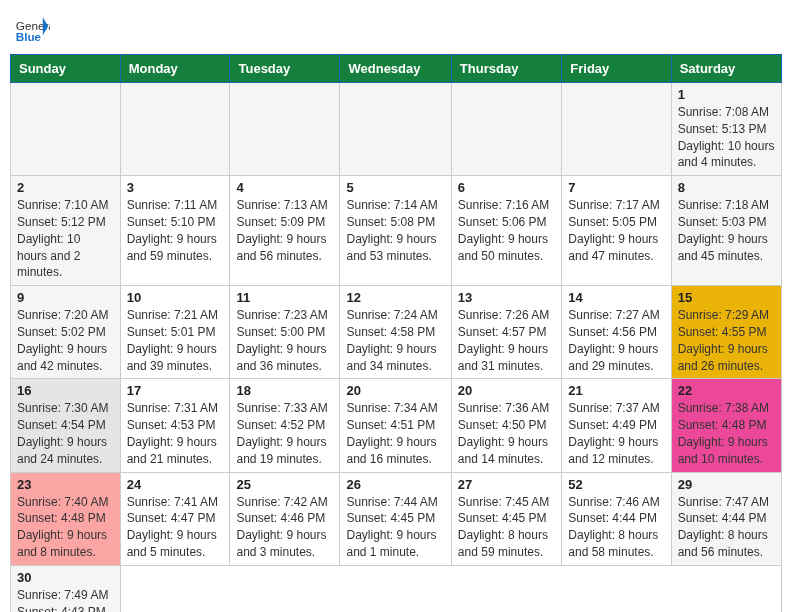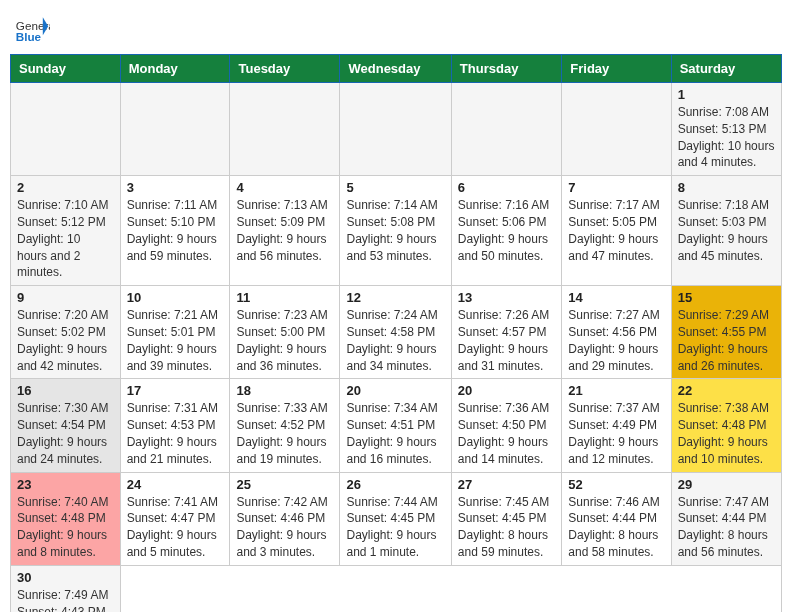--- a/index.html
+++ b/index.html
@@ -249,21 +249,21 @@
           <div class="day-info">Sunrise: 7:36 AM
 Sunset: 4:50 PM
 Daylight: 9 hours and 14 minutes.</div>
         </td>
         <td>
           <span class="day-number">21</span>
           <div class="day-info">Sunrise: 7:37 AM
 Sunset: 4:49 PM
 Daylight: 9 hours and 12 minutes.</div>
         </td>
-        <td class="empty" style="background: #fde047;">
+        <td class="empty" style="background: #ec4899;">
           <span class="day-number">22</span>
           <div class="day-info">Sunrise: 7:38 AM
 Sunset: 4:48 PM
 Daylight: 9 hours and 10 minutes.</div>
         </td>
       </tr>
       <tr>
         <td class="empty" style="background: #fca5a5;">
           <span class="day-number">23</span>
           <div class="day-info">Sunrise: 7:40 AM

